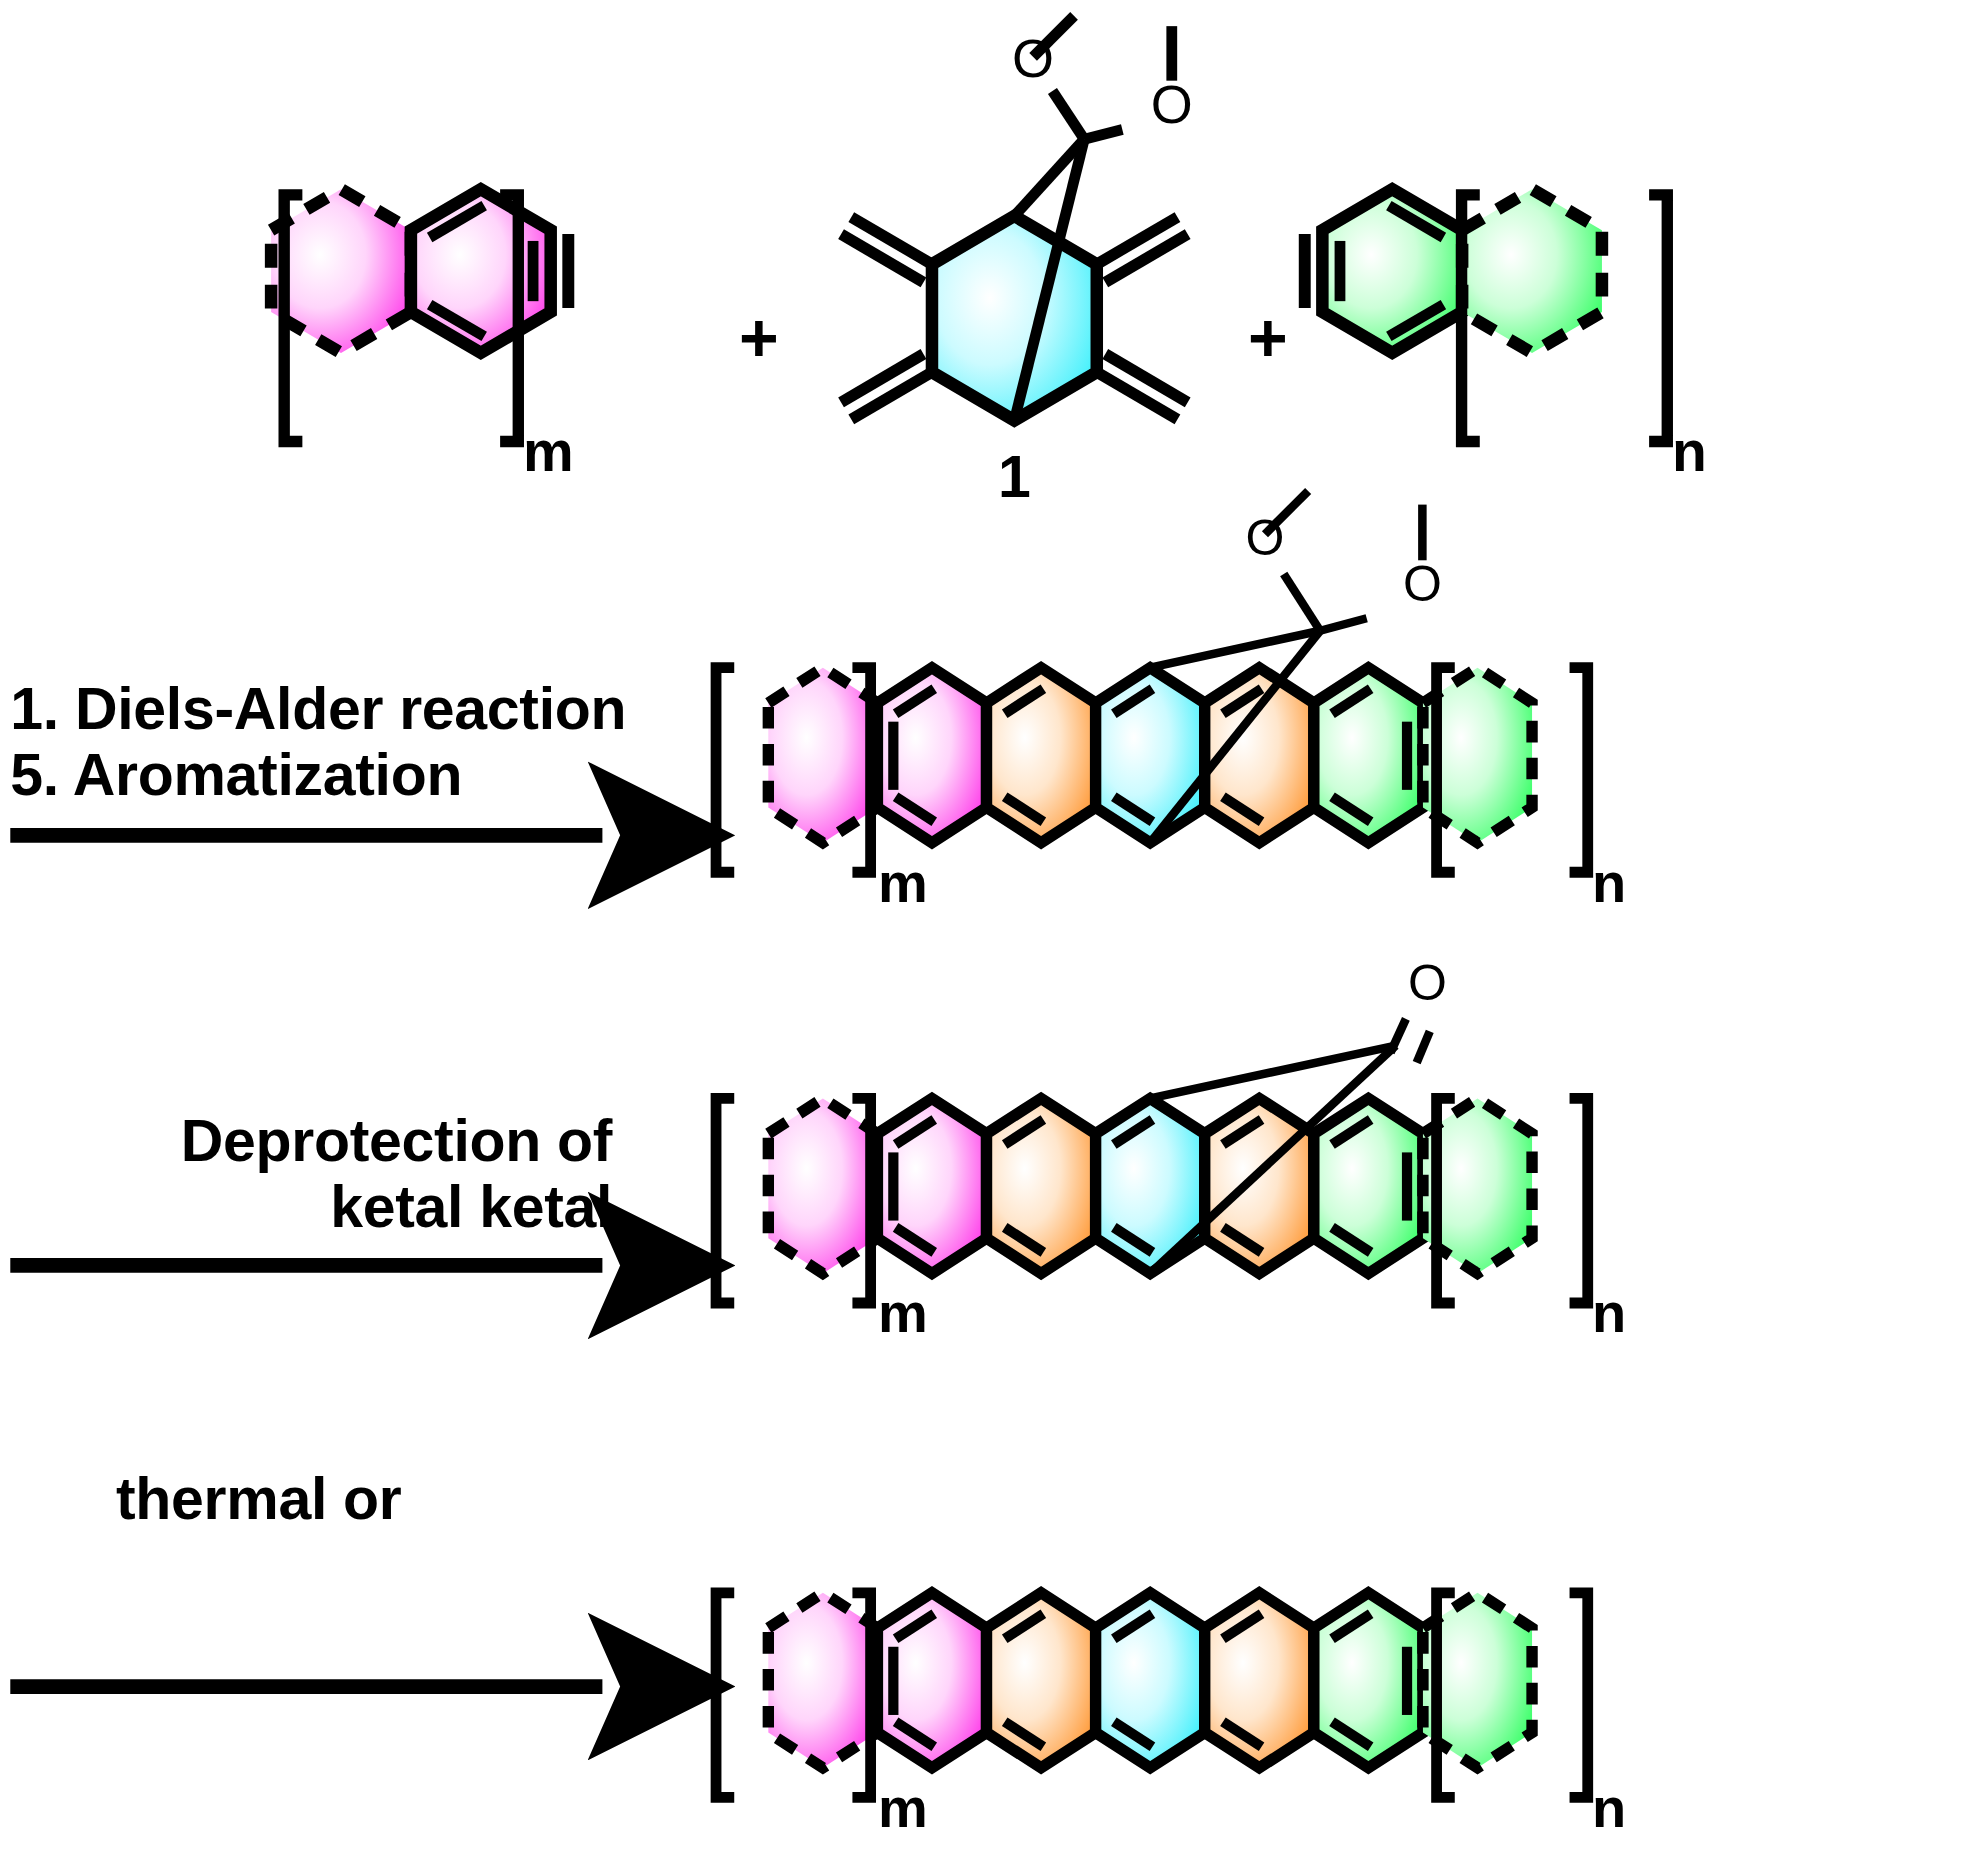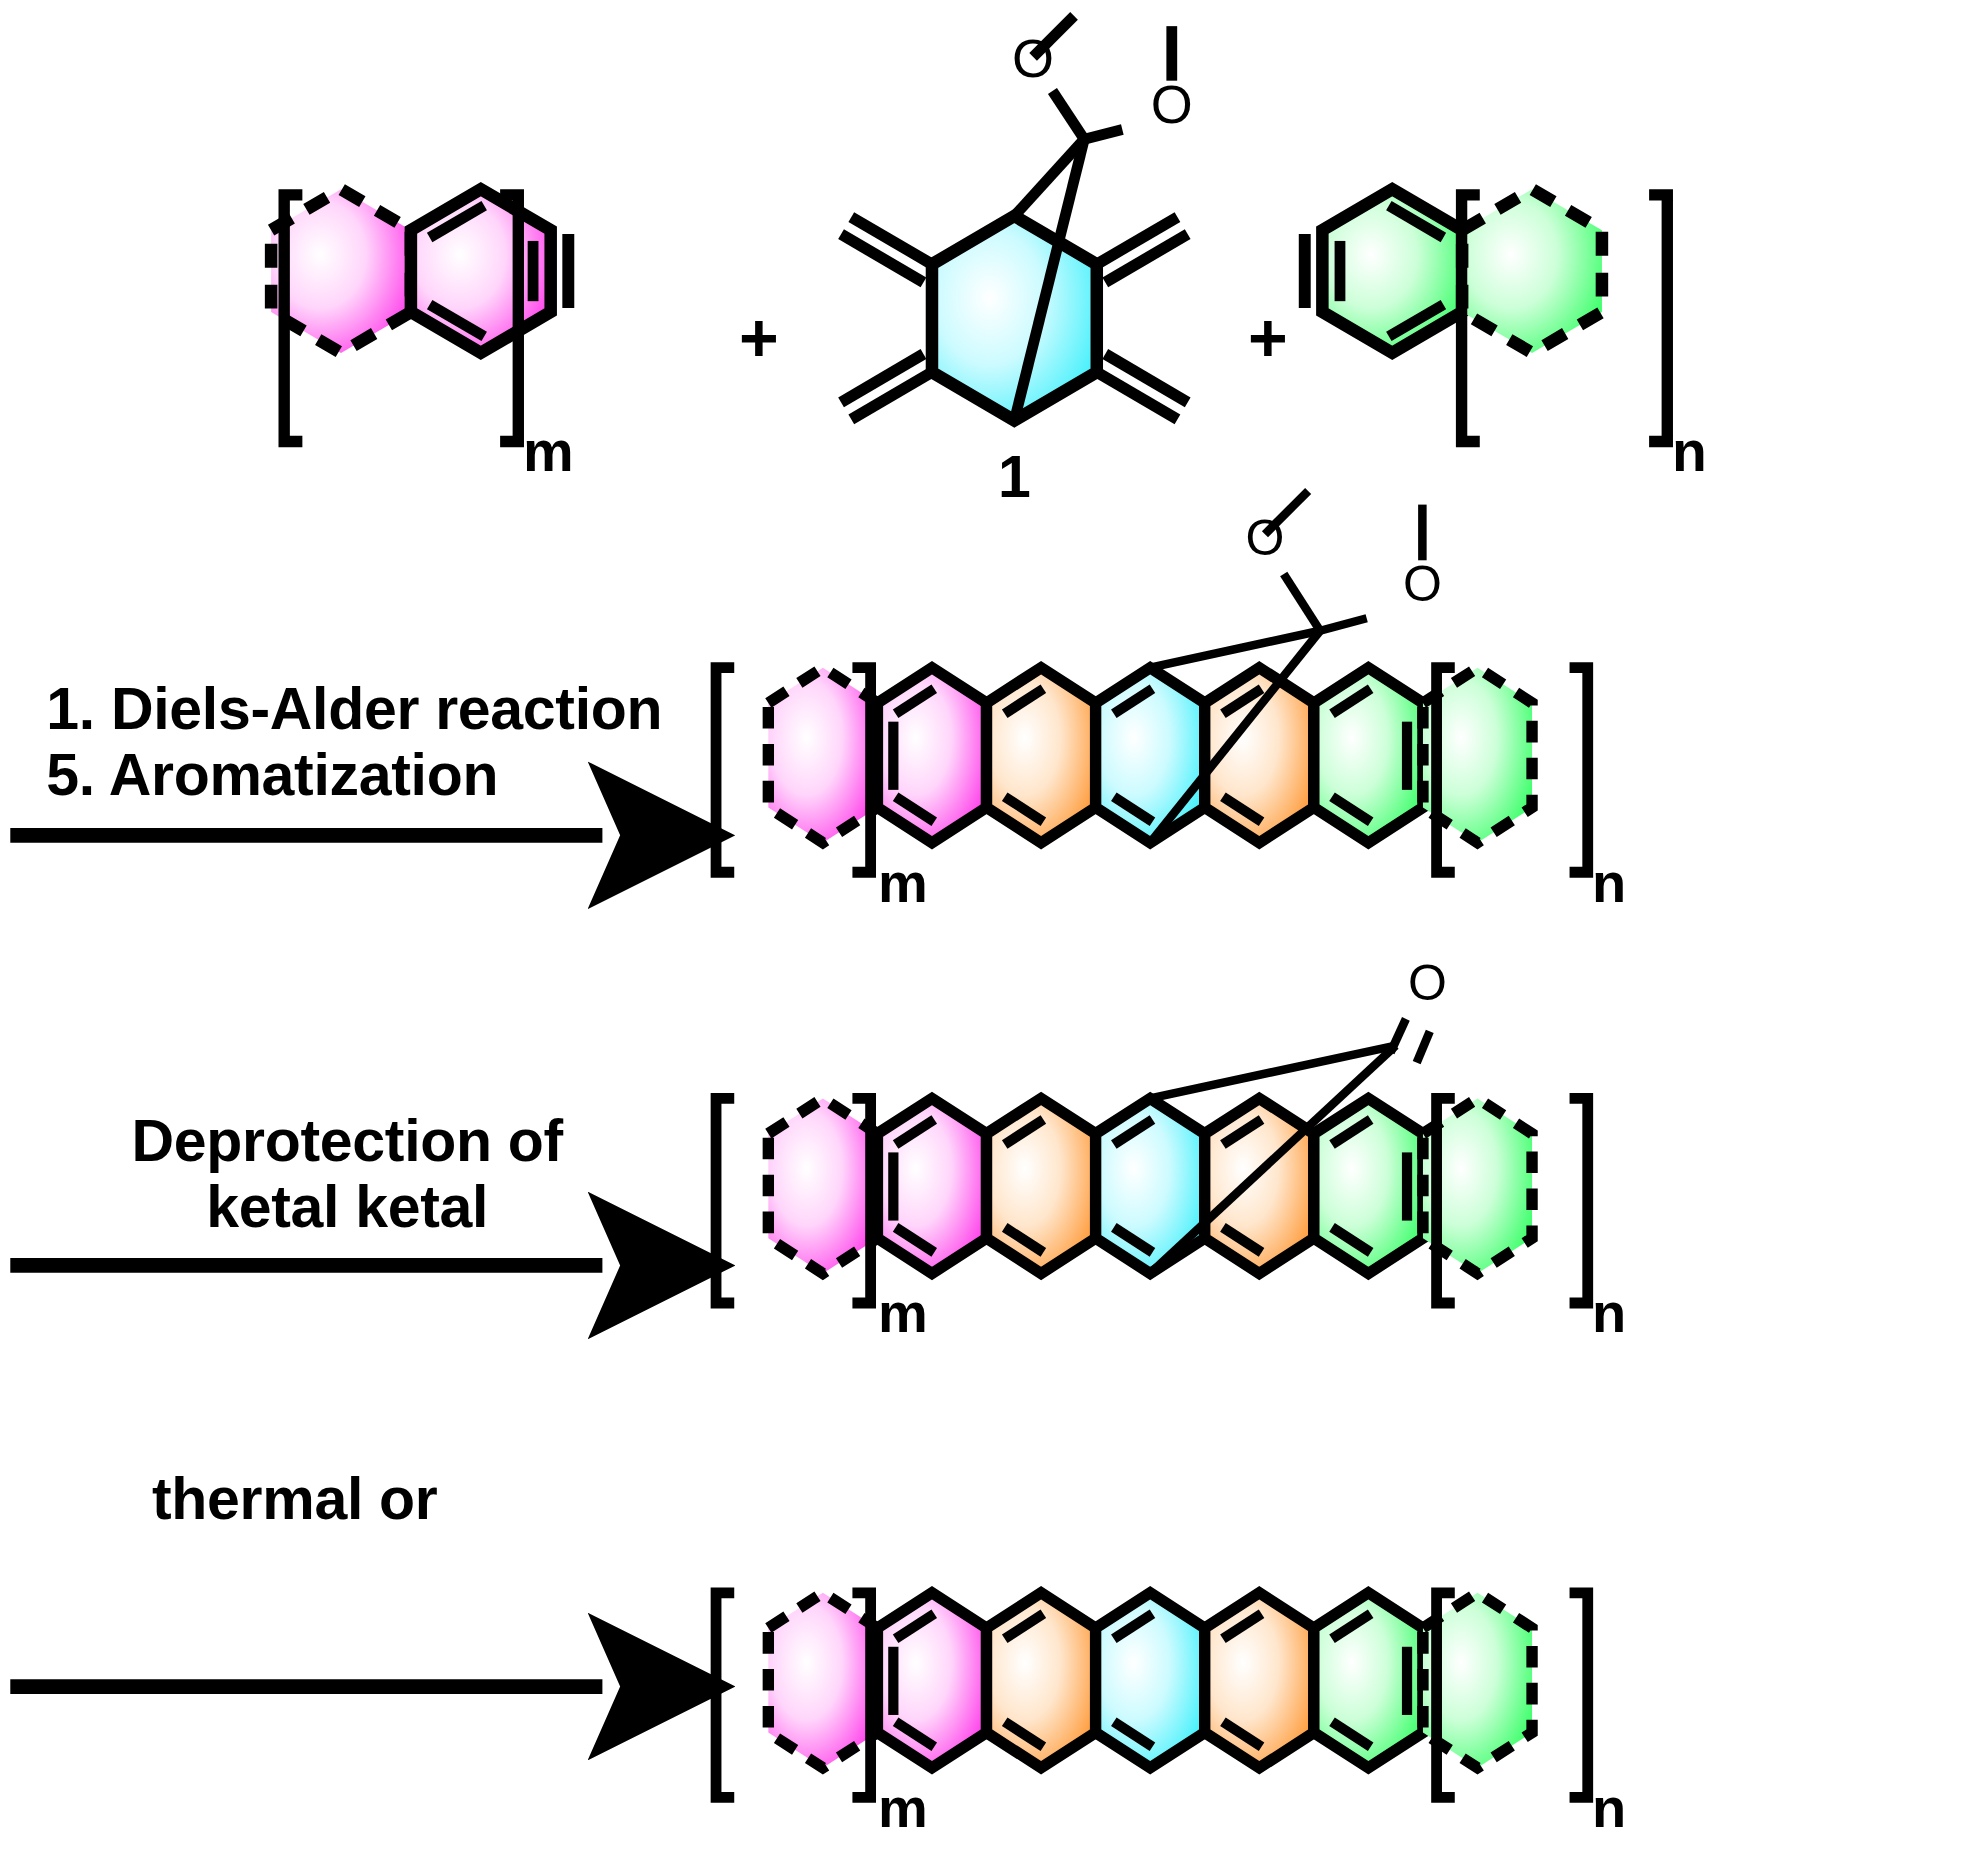--- a/index.html
+++ b/index.html
@@ -1,21 +1,21 @@
 <!DOCTYPE html>
 <html style="font-size:9px"><head>
 <meta charset="utf-8">
 <style>
   html,body{margin:0;padding:0;background:#ffffff;}
   body{width:1985px;height:1861px;position:relative;overflow:hidden;
        font-family:"Liberation Sans", sans-serif;}
   .scheme{position:absolute;left:0;top:0;width:1985px;height:1861px;}
   .rxn-label{position:absolute;font-family:"Liberation Sans", sans-serif;
              font-weight:bold;color:#000;line-height:1.12;
-             letter-spacing:-0.3px;margin-left:36px;}
+             letter-spacing:-0.3px;}
   .rxn-label div{white-space:nowrap;}
   .sub-lab{font-family:"Liberation Sans", sans-serif;font-weight:bold;color:#000;}
 </style>
 </head>
 <body>
 
 <svg class="scheme" viewBox="0 0 3493 3275" width="1985" height="1861" xmlns="http://www.w3.org/2000/svg">
 
   <defs>
 
@@ -232,21 +232,21 @@
 <div class="sub-lab" style="position:absolute;left:998px;top:443px;font-size:59px;">1</div>
 
 <div class="sub-lab" style="position:absolute;left:523px;top:418px;font-size:57px;">m</div>
 <div class="sub-lab" style="position:absolute;left:1672px;top:418px;font-size:57px;">n</div>
 
 <div class="rxn-label" style="left:10.2px;top:676px;width:602px;font-size:59px;">
   <div>1. Diels-Alder reaction</div>
   <div>5. Aromatization</div>
 </div>
 
-<div class="rxn-label" style="left:10.2px;top:1108px;width:602px;font-size:59px;text-align:center;">
+<div class="rxn-label" style="left:10.2px;top:1108px;width:602px;font-size:59px;text-align:right;">
   <div>Deprotection of</div>
   <div>ketal ketal</div>
 </div>
 
 <div class="rxn-label" style="left:116px;top:1466px;width:511px;font-size:59px;text-align:left;">
   <div>thermal or</div>
 </div>
 
 <div class="sub-lab" style="position:absolute;left:878px;top:850px;font-size:56px;">m</div>
 <div class="sub-lab" style="position:absolute;left:1592px;top:850px;font-size:56px;">n</div>

